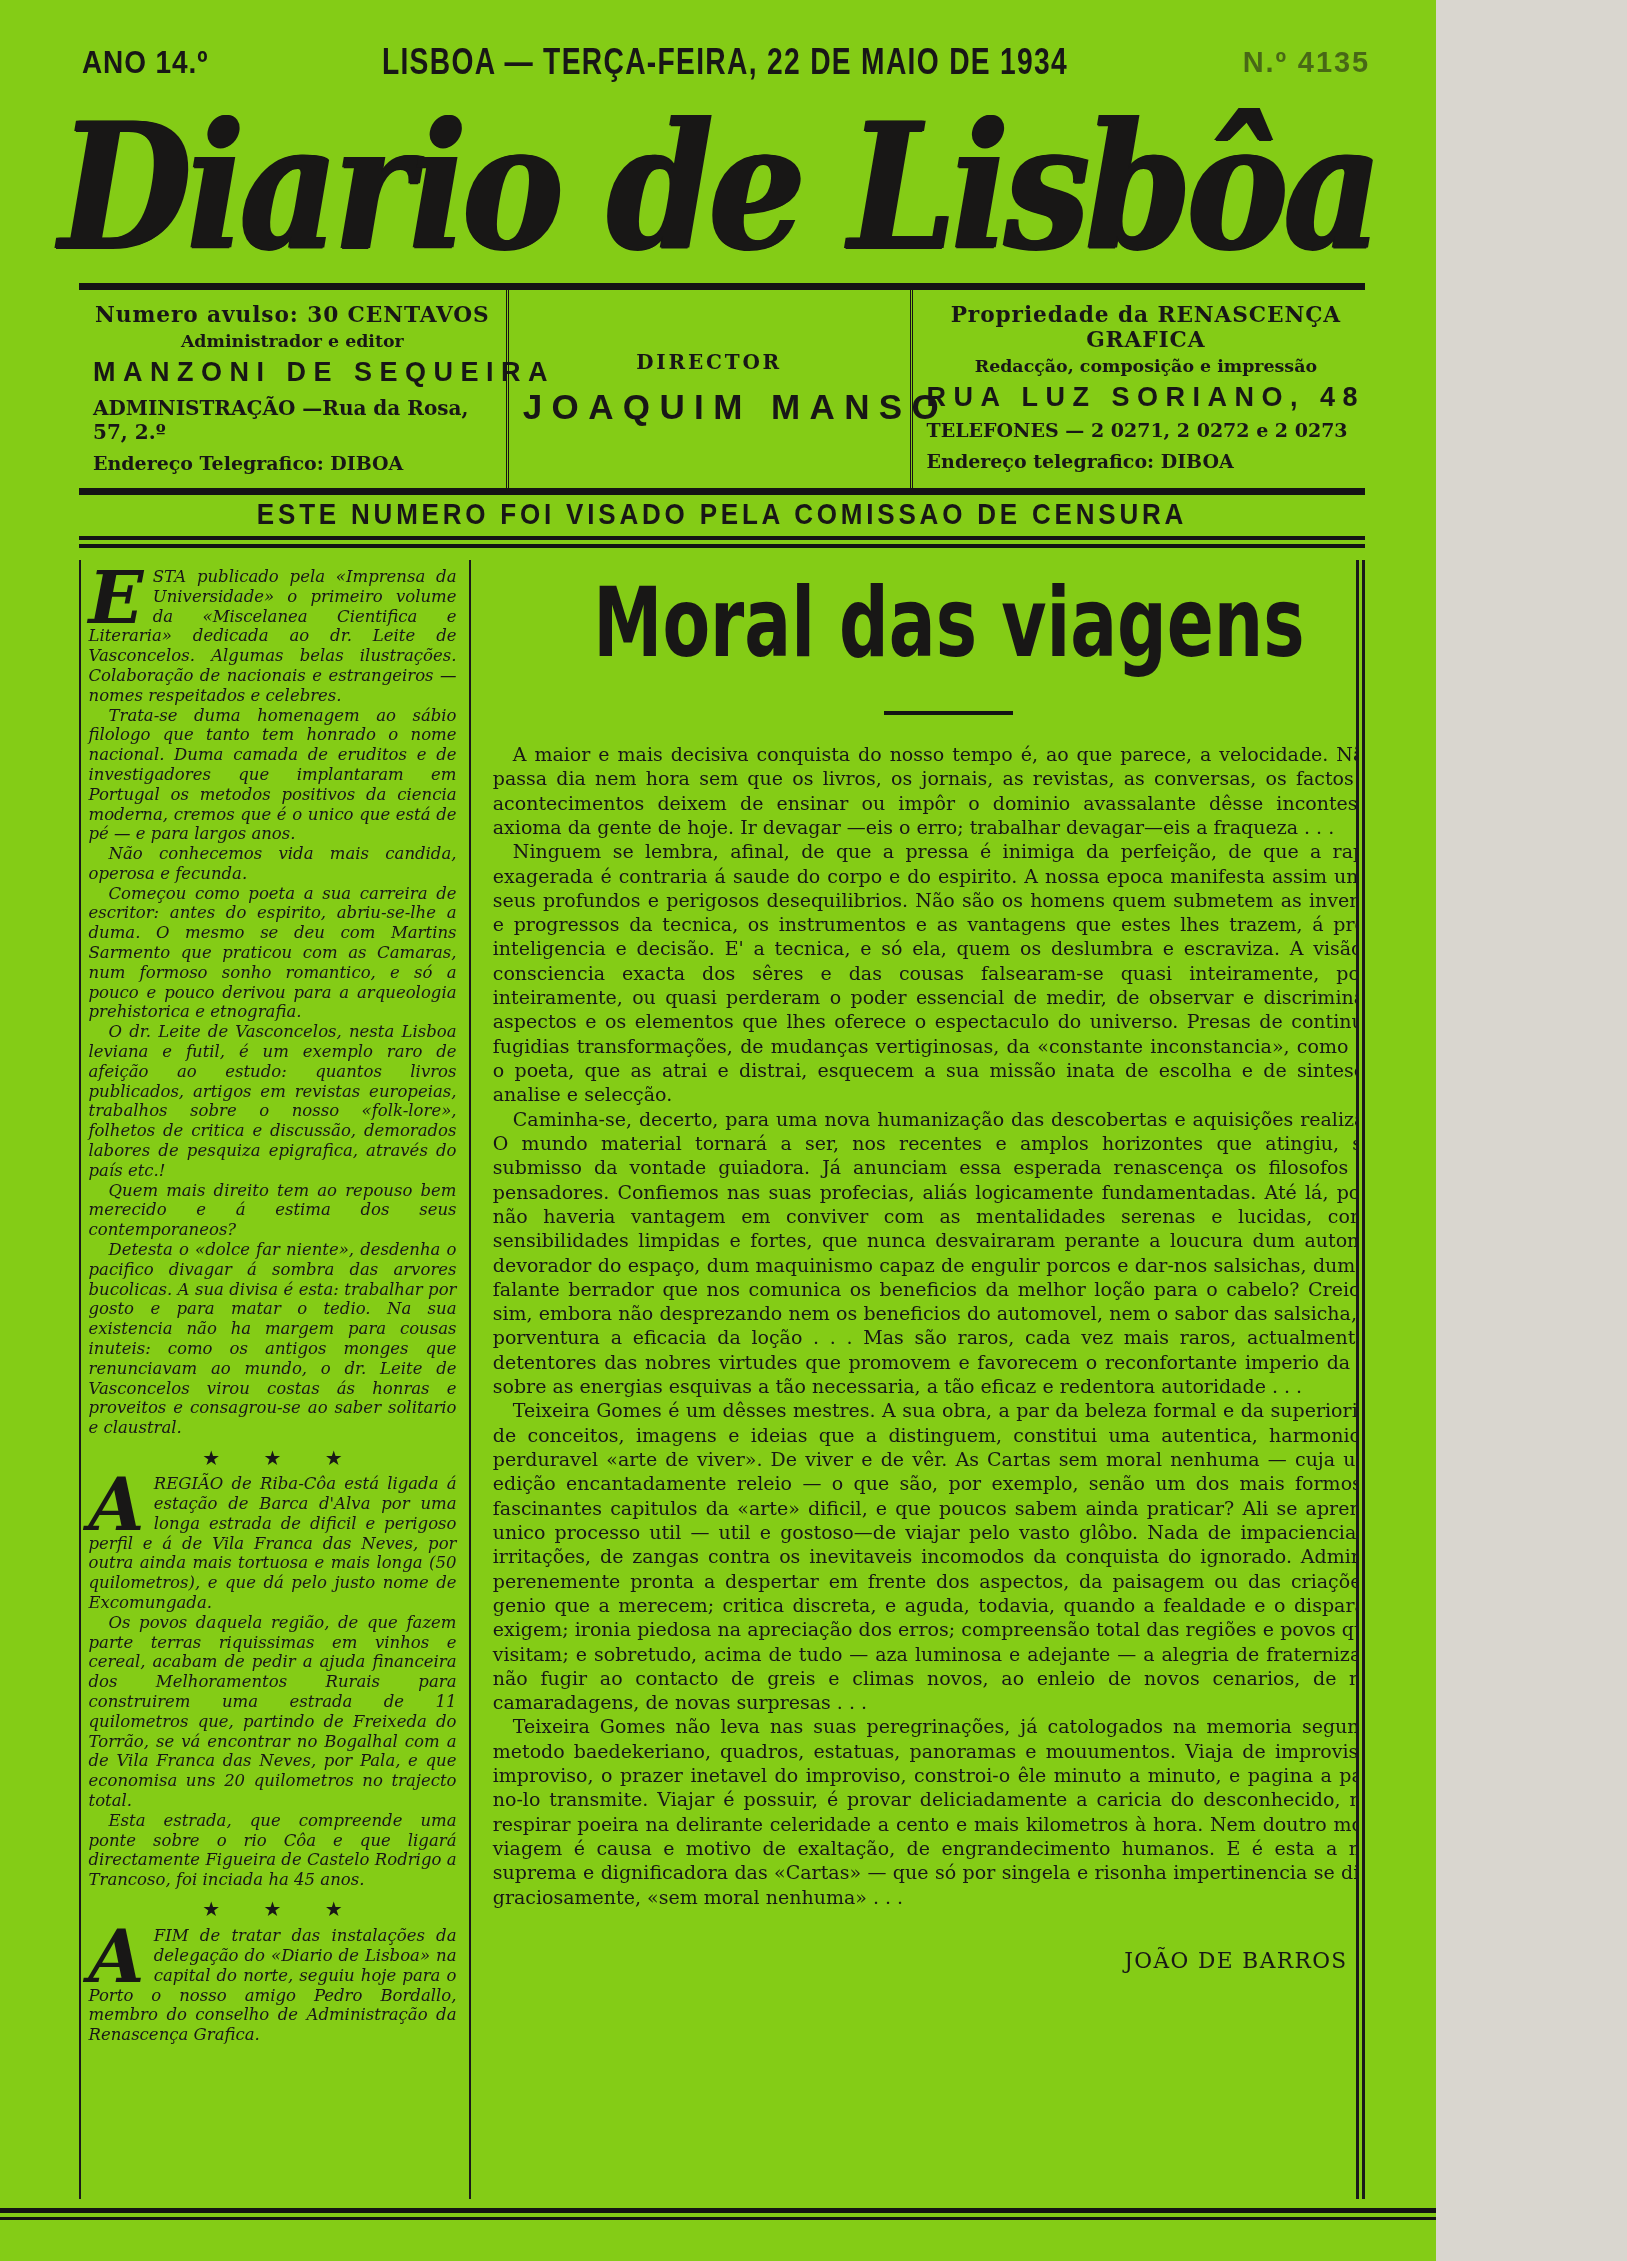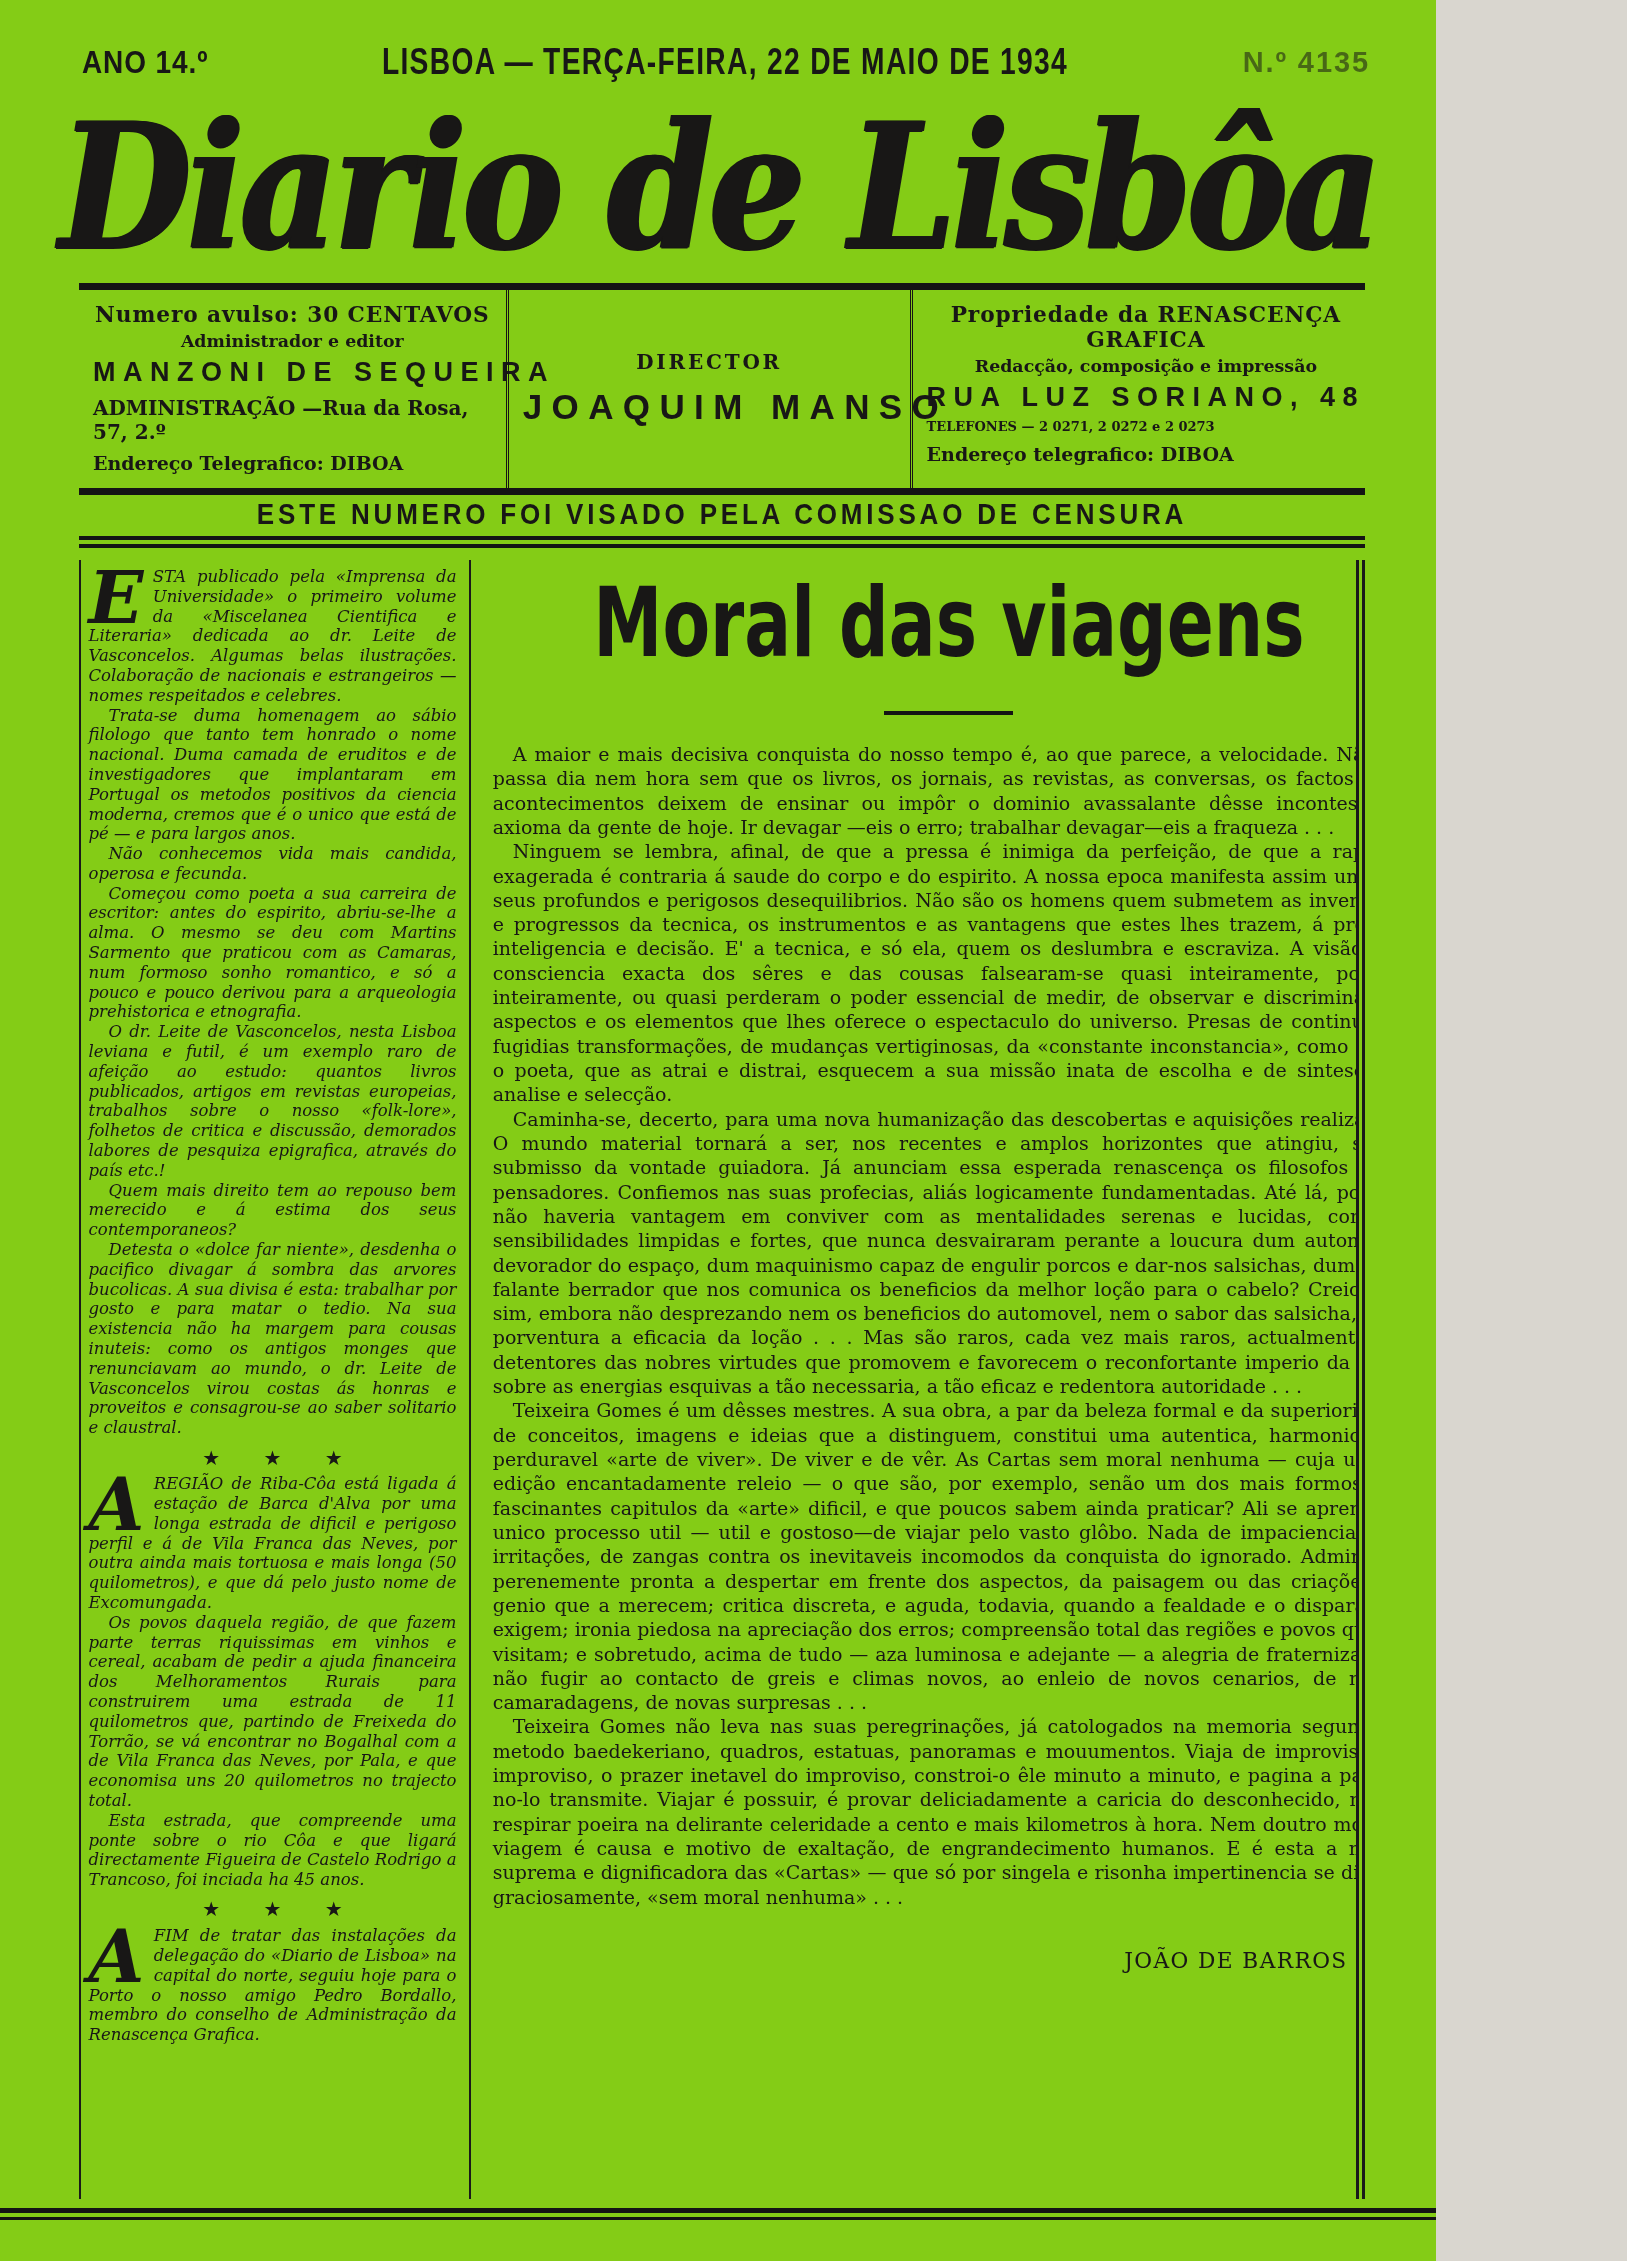--- a/index.html
+++ b/index.html
@@ -35,21 +35,21 @@
   .ibox { padding:12.2px 14px 14px; text-align:center; }
   .ibox + .ibox { border-left:3.8px double #141414; }
   .ib-left  { width:31%; }
   .ib-center{ width:29%; display:flex; flex-direction:column; justify-content:center; }
   .ib-right { width:40%; }
   .ib-strong { font-weight:bold; font-size:21.7px; letter-spacing:0.9px; }
   .ib-small  { font-weight:bold; font-size:17.4px; margin-top:3.8px; }
   .ib-sans   { font-family:"Liberation Sans", sans-serif; font-weight:bold;
                font-size:27px; letter-spacing:7.5px; margin-top:6.6px; white-space:nowrap; }
   .ib-addr   { font-weight:bold; font-size:20px; text-align:left; margin-top:7.5px; }
-  .ib-tele   { font-weight:bold; font-size:13px; text-align:left; margin-top:5.7px; }
+  .ib-tele   { font-weight:bold; font-size:19px; text-align:left; margin-top:5.7px; }
   .ib-cable  { font-weight:bold; font-size:19px; text-align:left; margin-top:8.5px; }
   .ib-label  { font-weight:bold; font-size:20px; letter-spacing:2.8px; }
   .ib-name   { font-family:"Liberation Sans", sans-serif; font-weight:bold;
                font-size:35px; letter-spacing:9.4px; margin-top:13px; white-space:nowrap; }
   
   .censor {
     text-align:center; margin-top:3.8px;
     font-family:"Liberation Sans", sans-serif; font-weight:bold;
     font-size:26px; letter-spacing:3.8px; transform:scaleY(1.1);
   }
@@ -130,21 +130,21 @@
 
     <div class="cols">
 
       <div class="col col-left">
         <p class="lead">
           <span class="dc">E</span>
           <span>STA publicado pela «Imprensa da Universidade» o primeiro volume da «Miscelanea Cientifica e Literaria» dedicada ao dr. Leite de Vasconcelos. Algumas belas ilustrações. Colaboração de nacionais e estrangeiros — nomes respeitados e celebres.</span>
         </p>
         <p>Trata-se duma homenagem ao sábio filologo que tanto tem honrado o nome nacional. Duma camada de eruditos e de investigadores que implantaram em Portugal os metodos positivos da ciencia moderna, cremos que é o unico que está de pé — e para largos anos.</p>
         <p>Não conhecemos vida mais candida, operosa e fecunda.</p>
-        <p>Começou como poeta a sua carreira de escritor: antes do espirito, abriu-se-lhe a alma. O mesmo se deu com Martins Sarmento que praticou com as Camaras, num formoso sonho romantico, e só a pouco e pouco derivou para a arqueologia prehistorica e etnografia.</p>
+        <p>Começou como poeta a sua carreira de escritor: antes do espirito, abriu-se-lhe a duma. O mesmo se deu com Martins Sarmento que praticou com as Camaras, num formoso sonho romantico, e só a pouco e pouco derivou para a arqueologia prehistorica e etnografia.</p>
         <p>O dr. Leite de Vasconcelos, nesta Lisboa leviana e futil, é um exemplo raro de afeição ao estudo: quantos livros publicados, artigos em revistas europeias, trabalhos sobre o nosso «folk-lore», folhetos de critica e discussão, demorados labores de pesquiza epigrafica, através do país etc.!</p>
         <p>Quem mais direito tem ao repouso bem merecido e á estima dos seus contemporaneos?</p>
         <p>Detesta o «dolce far niente», desdenha o pacifico divagar á sombra das arvores bucolicas. A sua divisa é esta: trabalhar por gosto e para matar o tedio. Na sua existencia não ha margem para cousas inuteis: como os antigos monges que renunciavam ao mundo, o dr. Leite de Vasconcelos virou costas ás honras e proveitos e consagrou-se ao saber solitario e claustral.</p>
         <p class="stars">★ ★ ★</p>
         <p class="lead">
           <span class="dc">A</span>
           <span>REGIÃO de Riba-Côa está ligada á estação de Barca d'Alva por uma longa estrada de dificil e perigoso perfil e á de Vila Franca das Neves, por outra ainda mais tortuosa e mais longa (50 quilometros), e que dá pelo justo nome de Excomungada.</span>
         </p>
         <p>Os povos daquela região, de que fazem parte terras riquissimas em vinhos e cereal, acabam de pedir a ajuda financeira dos Melhoramentos Rurais para construirem uma estrada de 11 quilometros que, partindo de Freixeda do Torrão, se vá encontrar no Bogalhal com a de Vila Franca das Neves, por Pala, e que economisa uns 20 quilometros no trajecto total.</p>
         <p>Esta estrada, que compreende uma ponte sobre o rio Côa e que ligará directamente Figueira de Castelo Rodrigo a Trancoso, foi inciada ha 45 anos.</p>

